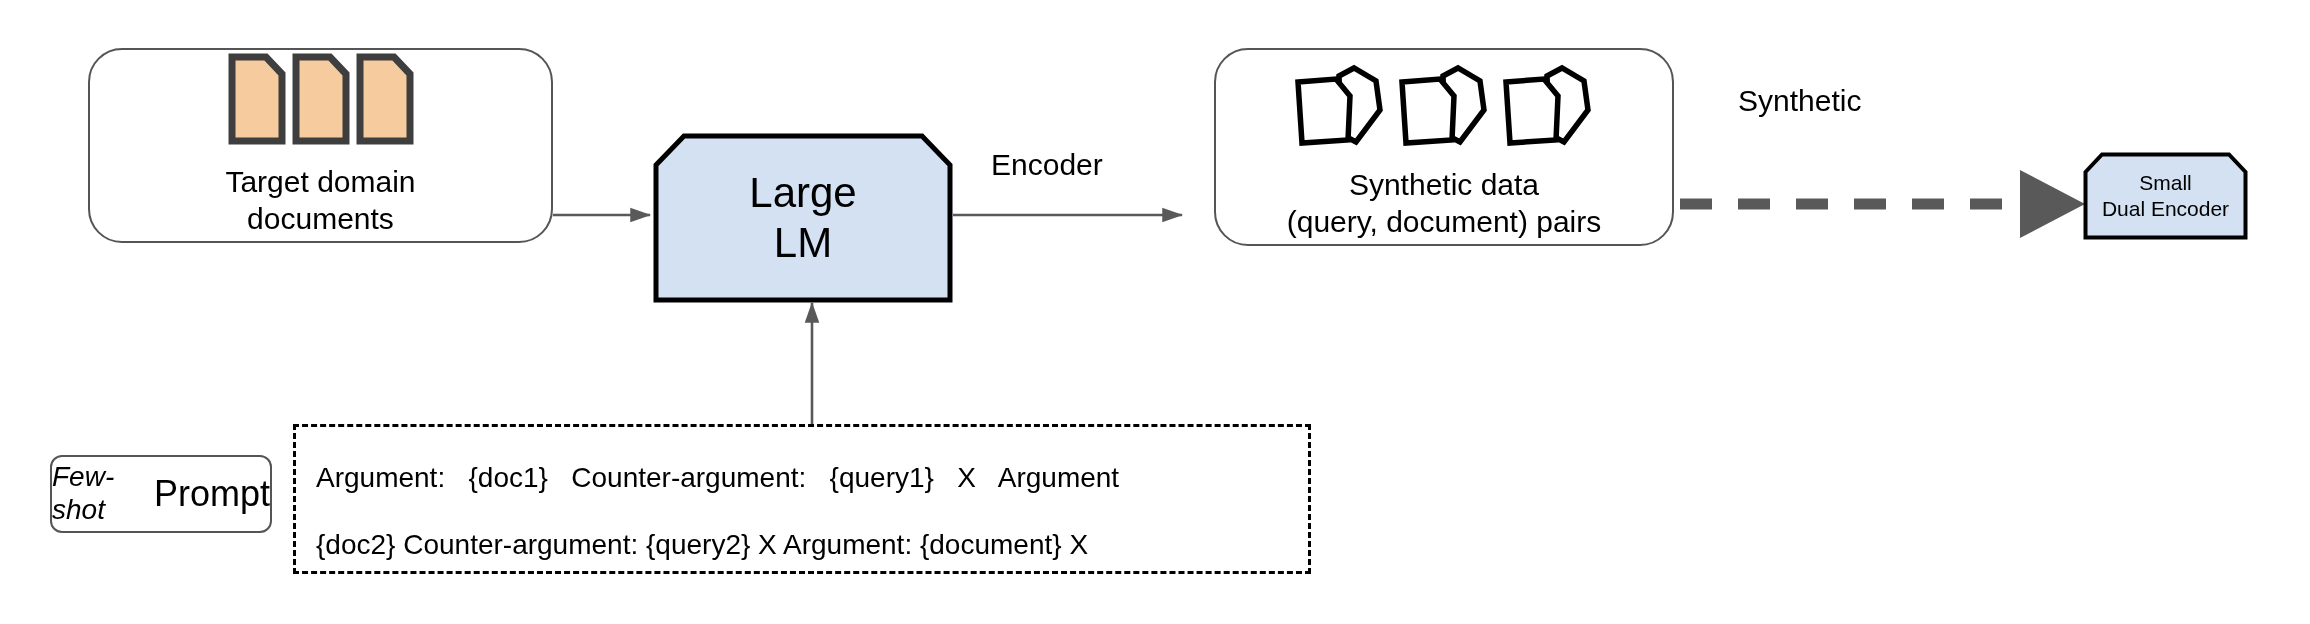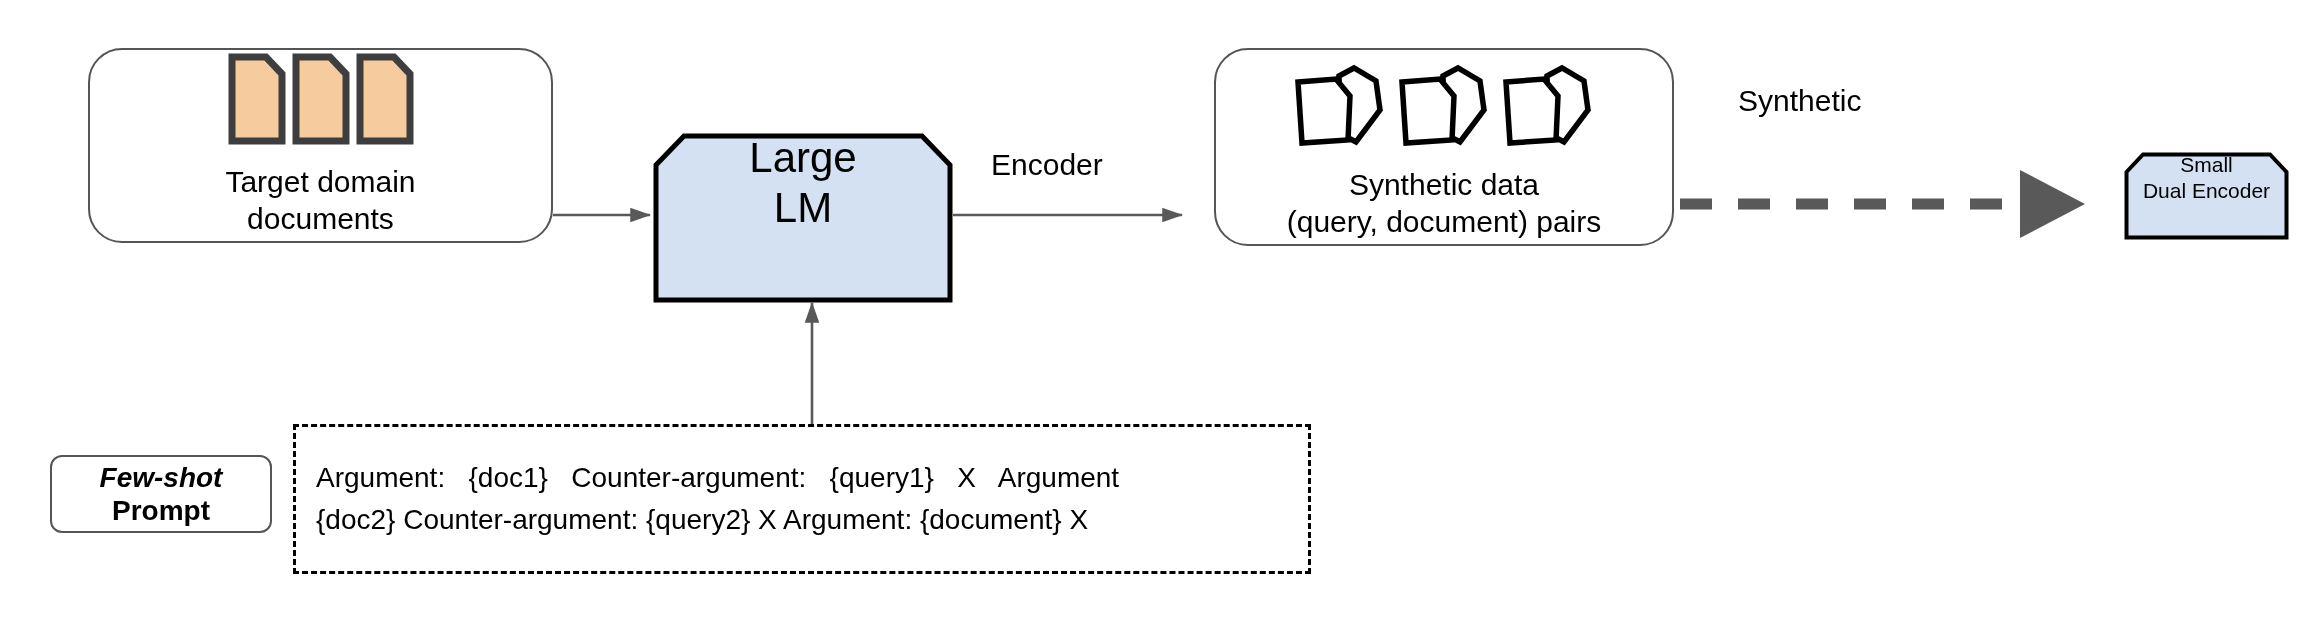--- a/index.html
+++ b/index.html
@@ -46,20 +46,21 @@
     font-size: 30px;
     line-height: 37px;
     color: #000000;
     white-space: pre-line;
     font-family: "Liberation Sans", sans-serif;
   }
   
   .clip-node {
     position: absolute;
     display: flex;
+    align-items: center;
     justify-content: center;
     text-align: center;
   }
   .clip-node svg {
     position: absolute;
     inset: 0;
     width: 100%;
     height: 100%;
   }
   .clip-label {
@@ -76,50 +77,49 @@
     font-size: 30px;
     color: #000000;
     white-space: nowrap;
   }
   
   #few-shot-pill {
     border: 2.5px solid #555555;
     border-radius: 12px;
     background: #ffffff;
     display: flex;
-    flex-direction: column;
-    justify-content: flex-start;
+    justify-content: center;
     align-items: center;
     padding: 4px 0 6px 0;
-    font-weight: bold;
   }
   #few-shot-pill .l1 {
     font-size: 28px;
     line-height: 33px;
     font-style: italic;
   }
   #few-shot-pill .l2 {
-    font-size: 28px;
+    font-size: 36px;
     line-height: 33px;
   }
   
   #prompt-box {
     border: 3px dashed #000000;
     background: #ffffff;
     display: flex;
     flex-direction: column;
     justify-content: center;
     padding: 0 20px;
     box-sizing: border-box;
   }
   #prompt-box .pline {
     font-size: 28px;
     line-height: 42px;
     white-space: pre;
     color: #000000;
+    margin-top: 25px;
   }
   
   #edges {
     position: absolute;
     left: 0; top: 0;
     width: 2310px;
     height: 624px;
     pointer-events: none;
   }
 </style>
@@ -200,21 +200,21 @@
         <path d="M47,12 L62,4 L84,17 L88,46 L64,78 L49,70 Z" fill="#ffffff" stroke="#000000" stroke-width="5.5" stroke-linejoin="miter"></path>
         <path d="M6,18 L44,15 L58,32 L56,76 L10,79 Z" fill="#ffffff" stroke="#000000" stroke-width="5.5" stroke-linejoin="miter"></path>
       </svg>
     </div>
     <div class="box-caption" style="margin-top:20px;">Synthetic data
 (query, document) pairs</div>
   </div>
 
   <div class="edge-label" style="left:1738px; top:84px;">Synthetic</div>
 
-  <div class="clip-node" id="small-dual-encoder" style="left:2083px; top:152px; width:165px; height:88px;margin-left:41px;">
+  <div class="clip-node" id="small-dual-encoder" style="left:2083px; top:152px; width:165px; height:88px;">
     <svg viewBox="0 0 165 88" preserveAspectRatio="none">
       <path d="M2.5,20 L19,2.5 L146,2.5 L162.5,20 L162.5,85.5 L2.5,85.5 Z" fill="#d3e1f2" stroke="#000000" stroke-width="4" vector-effect="non-scaling-stroke" stroke-linejoin="miter"></path>
     </svg>
     <div class="clip-label">Small
 Dual Encoder</div>
   </div>
 
   <div class="node" id="few-shot-pill" style="left:50px; top:455px; width:222px; height:78px;">
     <div class="l1">Few-shot</div>
     <div class="l2">Prompt</div>

